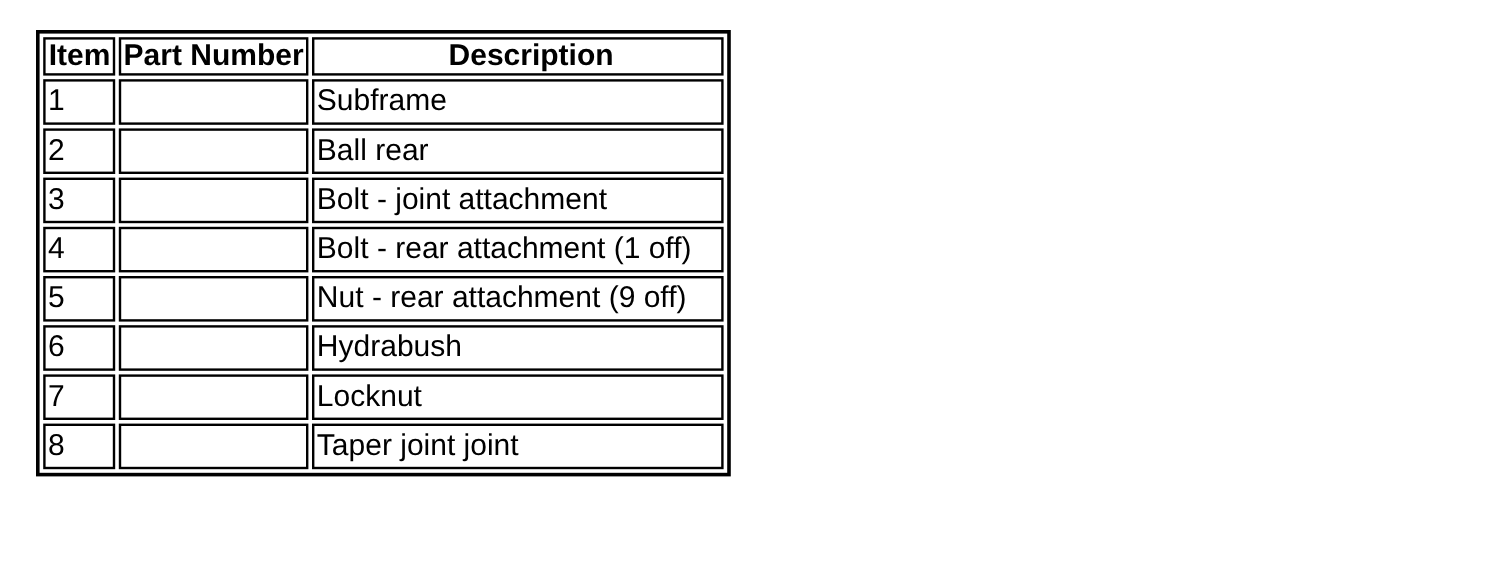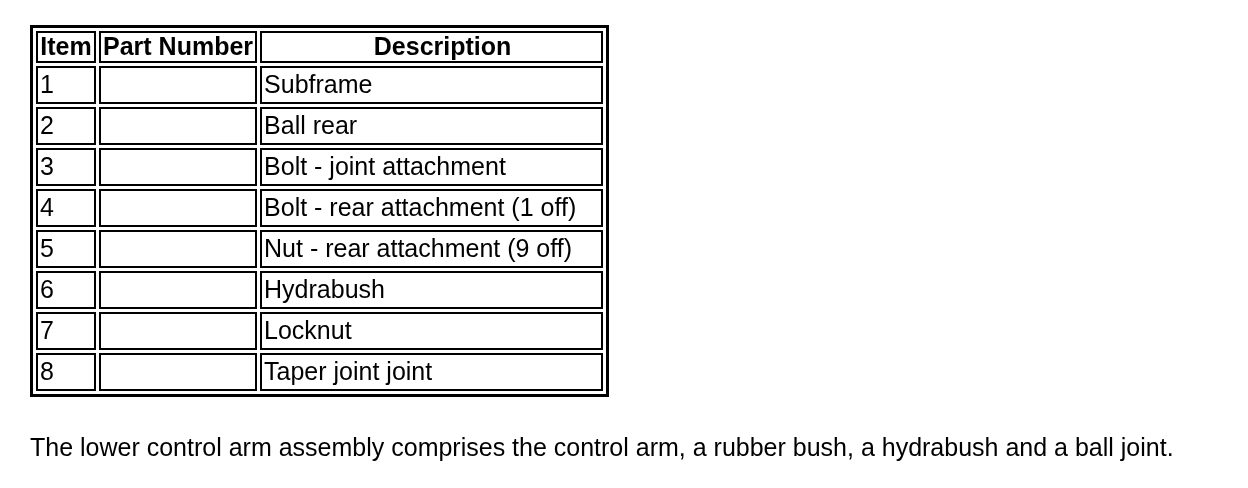--- a/index.html
+++ b/index.html
@@ -26,21 +26,21 @@
     border: 2px solid #000000;
     padding: 0 2px;
     font-size: 25px;
     line-height: 1.1;
     white-space: nowrap;
     vertical-align: middle;
     background: #ffffff;
   }
   table.parts th {
     font-weight: bold;
-    text-align: center;
+    text-align: right;
     height: 26px;
   }
   table.parts th.center {
     text-align: center;
     padding-left: 24px;
   }
   table.parts td {
     height: 34px;
     text-align: left;
     font-weight: normal;
@@ -105,15 +105,14 @@
         <td class="col-desc">Locknut</td>
       </tr>
       <tr>
         <td class="col-item">8</td>
         <td class="col-part"></td>
         <td class="col-desc">Taper joint joint</td>
       </tr>
     </tbody>
   </table>
 
-  <p class="note">The lower control arm assembly comprises the control arm, a rubber bush, a hydrabush and a ball joint.</p>
 
 </div>
 
 </body></html>

